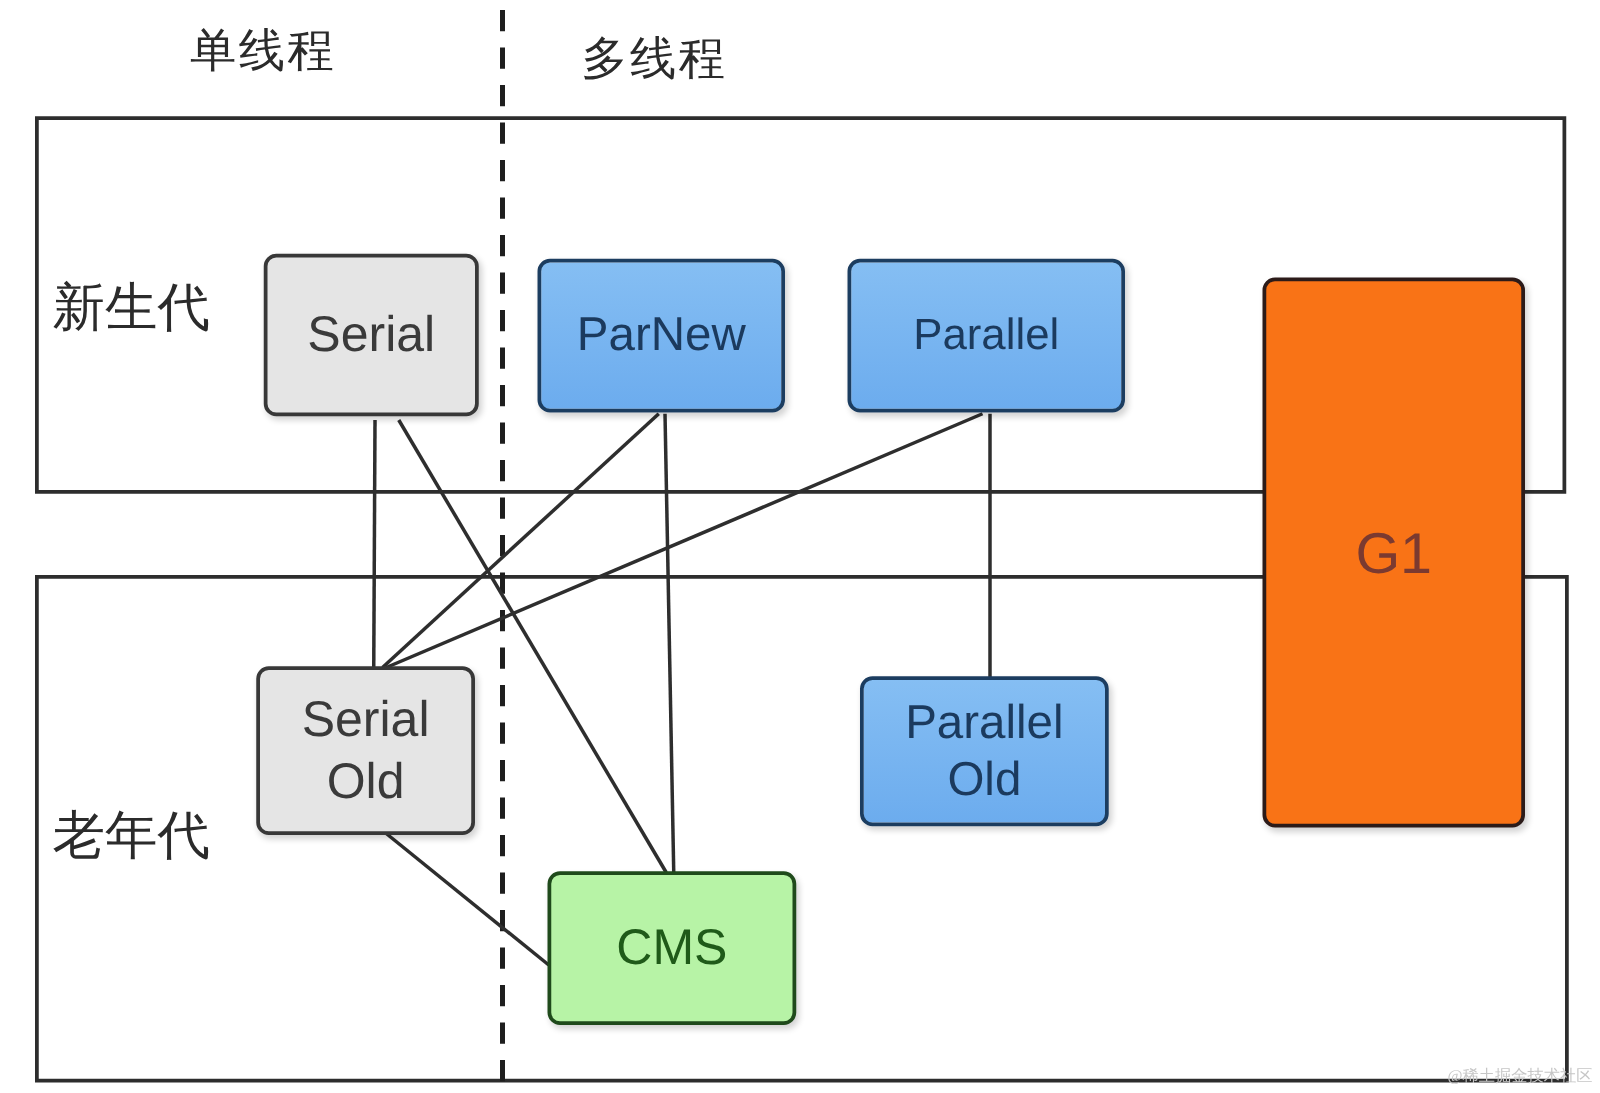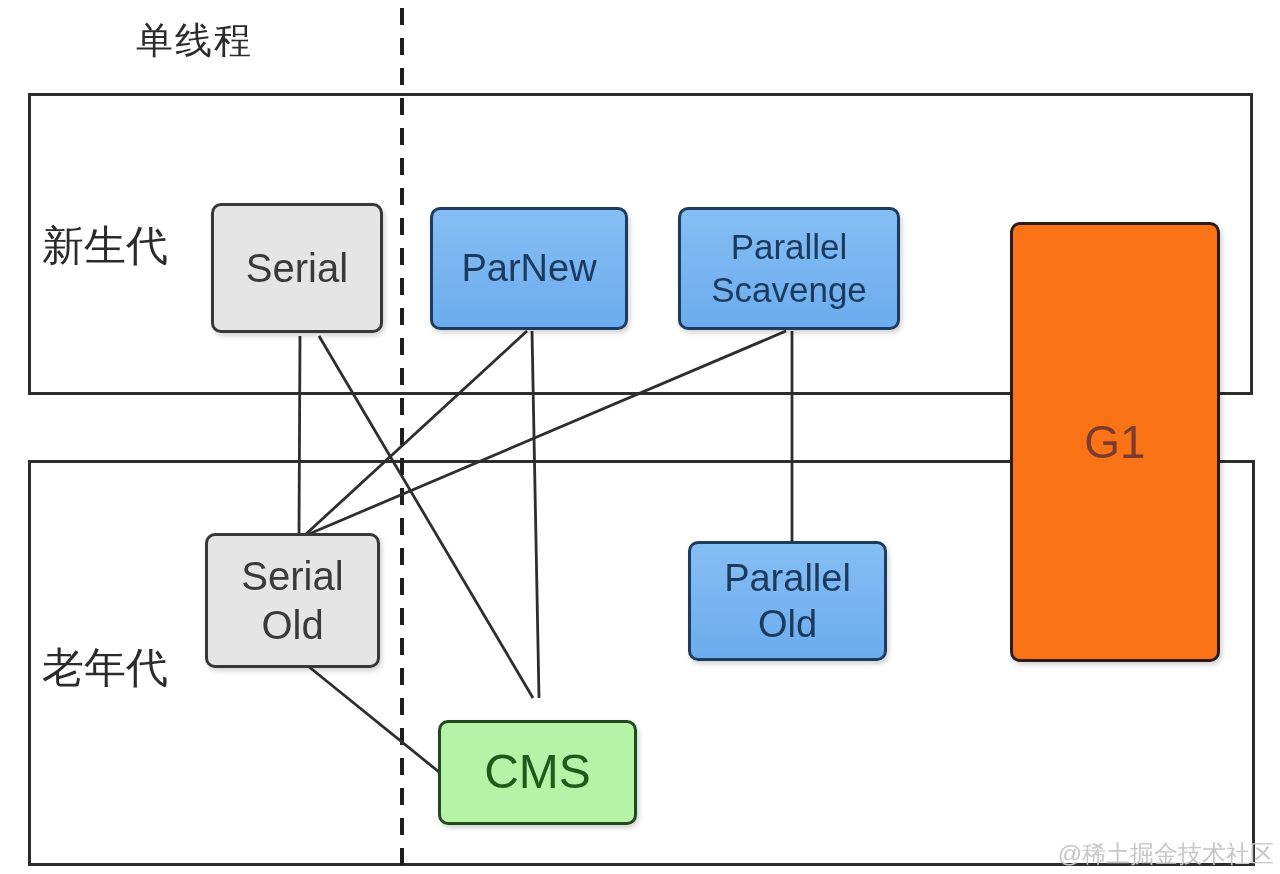--- a/index.html
+++ b/index.html
@@ -34,21 +34,21 @@
 
   
   .header-label {
     position:absolute;
     font-size:37px;
     color:#2b2b2b;
     letter-spacing:2px;
     z-index:4;
     white-space:nowrap;
   }
-  .header-left  { left:136px; top:16px; }
+  .header-left  { left:152px; top:16px; }
   .header-right { left:465px; top:22px; }
 
   .region-label {
     position:absolute;
     font-size:42px;
     color:#2b2b2b;
     z-index:4;
     white-space:nowrap;
   }
   .region-label-young { left:42px; top:218px; }
@@ -87,29 +87,30 @@
     background:#f97316;
     border:3px solid #2c1b19;
     color:#7b3a30;
   }
   .node-serial            { left:211px;  top:203px; width:172px; height:130px; font-size:40px; }
   .node-parnew            { left:430px;  top:207px; width:198px; height:123px; font-size:38px;text-align:center; }
   .node-parallel-scavenge { left:678px;  top:207px; width:222px; height:123px; font-size:35px; }
   .node-g1                { left:1010px; top:222px; width:210px; height:440px; font-size:46px; }
   .node-serial-old        { left:205px;  top:533px; width:175px; height:135px; font-size:40px; }
   .node-parallel-old      { left:688px;  top:541px; width:199px; height:120px; font-size:38px; }
-  .node-cms               { left:438px;  top:697px; width:199px; height:105px; font-size:48px;margin-top:23px; }
+  .node-cms               { left:438px;  top:697px; width:199px; height:123px; font-size:40px; }
 
   .watermark {
     position:absolute;
     right:6px; bottom:4px;
-    font-size:24px;
+    font-size:13px;
     color:#c6c6c6;
     z-index:5;
     white-space:nowrap;
+    font-family:Liberation Serif, serif;
   }
 </style>
 </head>
 <body>
 
 <div class="canvas">
 
   <div class="region region-young"></div>
   <div class="region region-old"></div>
 
@@ -118,35 +119,35 @@
     <line x1="300" y1="336" x2="299" y2="534" stroke="#2e2e2e" stroke-width="2.8"></line>
     <line x1="319" y1="336" x2="533" y2="698" stroke="#2e2e2e" stroke-width="2.8"></line>
     <line x1="527" y1="331" x2="306" y2="534" stroke="#2e2e2e" stroke-width="2.8"></line>
     <line x1="532" y1="331" x2="539" y2="698" stroke="#2e2e2e" stroke-width="2.8"></line>
     <line x1="786" y1="331" x2="309" y2="534" stroke="#2e2e2e" stroke-width="2.8"></line>
     <line x1="792" y1="331" x2="792" y2="542" stroke="#2e2e2e" stroke-width="2.8"></line>
     <line x1="308" y1="666" x2="439" y2="772" stroke="#2e2e2e" stroke-width="2.8"></line>
   </svg>
 
   <div class="header-label header-left">单线程</div>
+  <div class="header-label header-right">多线程</div>
 
   <div class="region-label region-label-young">新生代</div>
   <div class="region-label region-label-old">老年代</div>
 
   <div class="node node-gray node-serial">
     <span>Serial</span>
   </div>
 
   <div class="node node-blue node-parnew">
     <span>ParNew</span>
   </div>
 
   <div class="node node-blue node-parallel-scavenge">
     <span>Parallel</span>
-    <span>Scavenge</span>
   </div>
 
   <div class="node node-salmon node-g1">
     <span>G1</span>
   </div>
 
   <div class="node node-gray node-serial-old">
     <span>Serial</span>
     <span>Old</span>
   </div>

